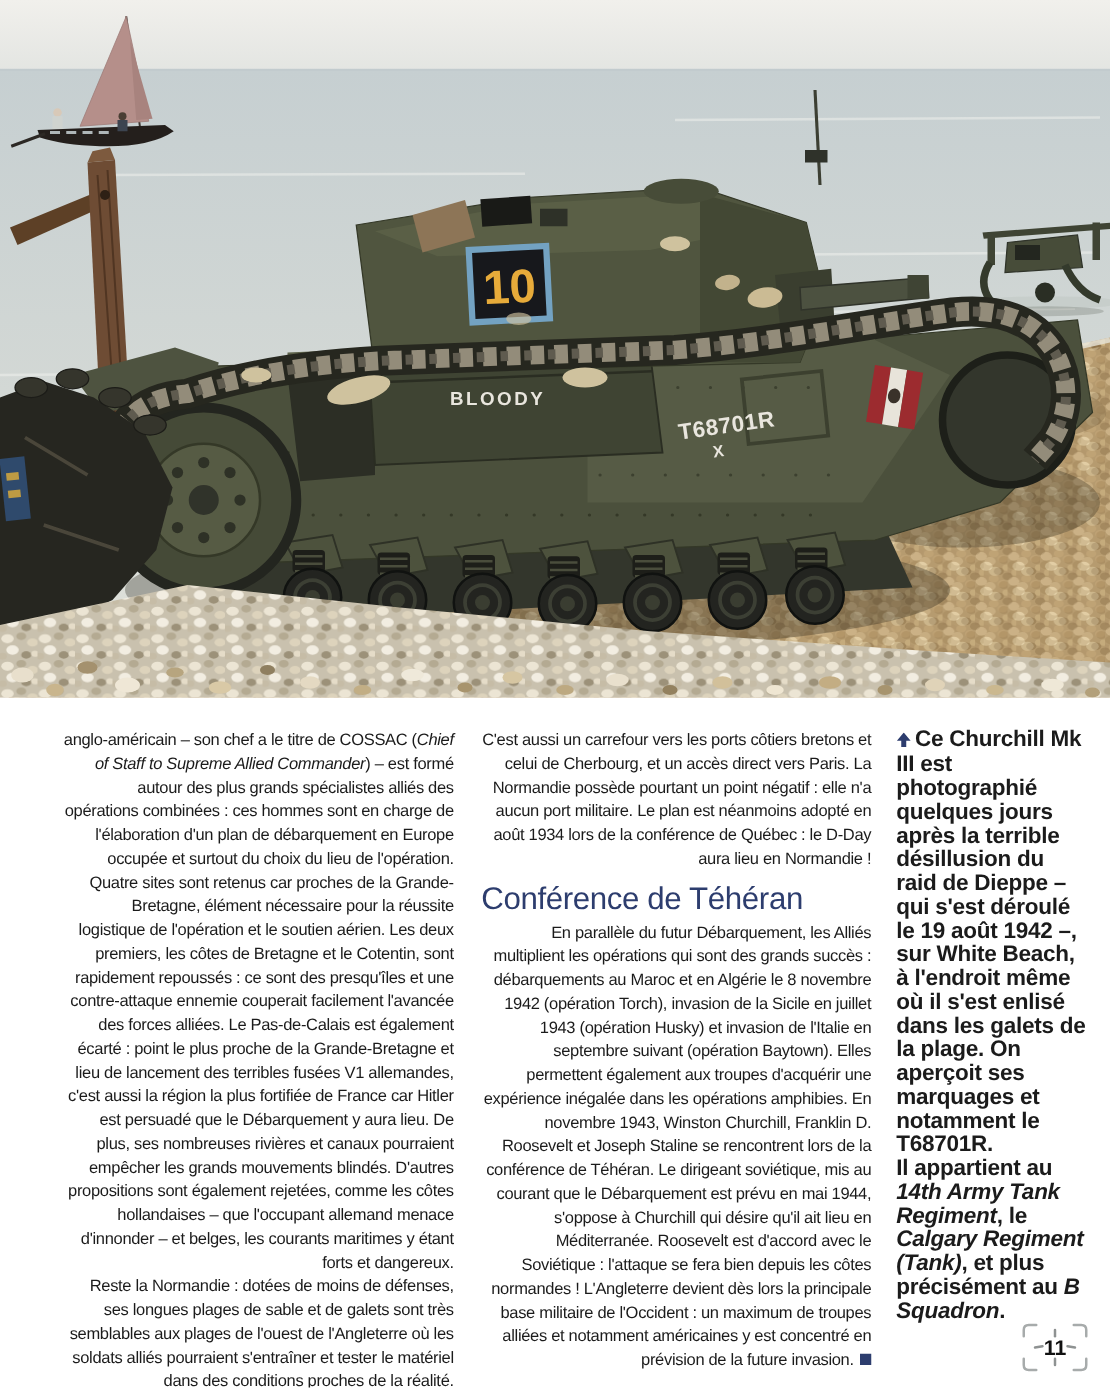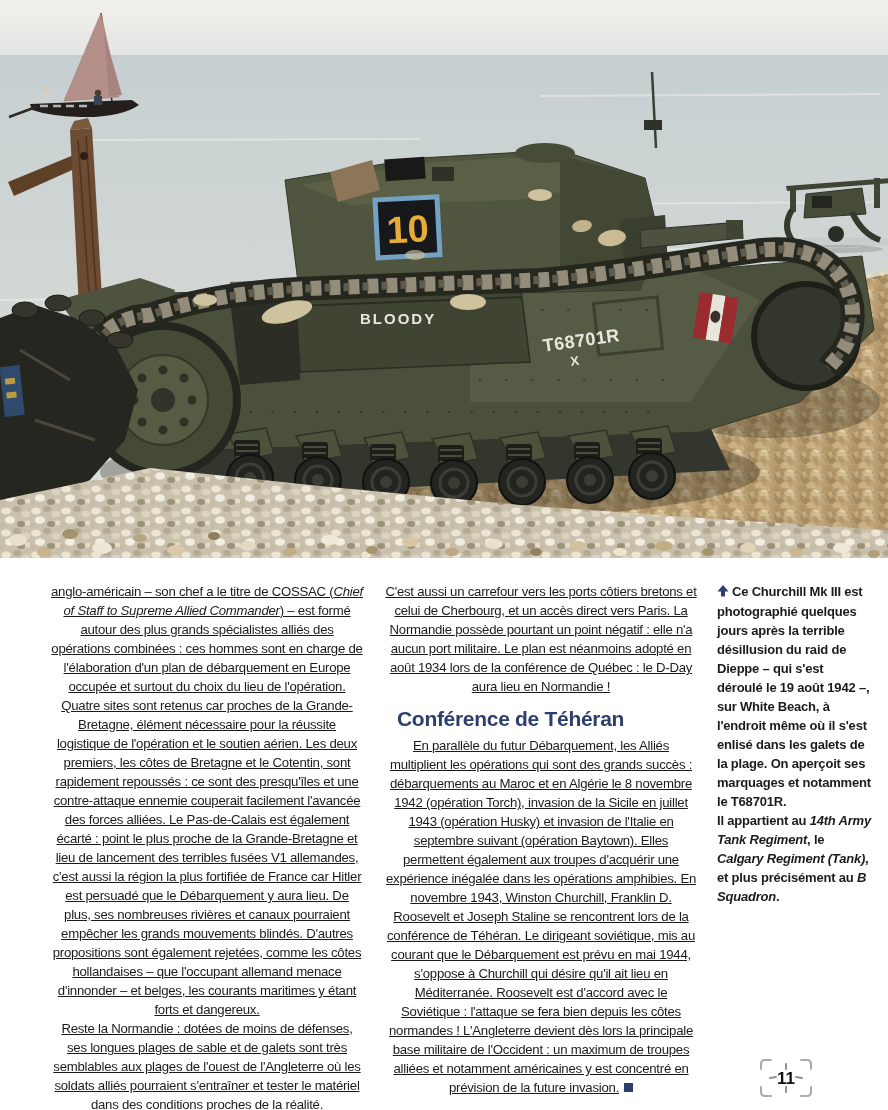--- a/index.html
+++ b/index.html
@@ -5,30 +5,30 @@
   html,body{margin:0;padding:0;}
   body{
     width:888px;height:1110px;position:relative;background:#ffffff;
     font-family:"Liberation Sans", sans-serif;color:#1b1b1b;overflow:hidden;
   }
   .photo-wrap{width:888px;height:558px;display:block;}
   .content{display:flex;align-items:flex-start;padding:24px 0 0 51px;}
   .col-1{width:312px;}
   .col-2{width:312px;margin-left:22px;}
   .col-3{width:154px;margin-left:20px;}
-  .body-text{margin:0;font-size:13.2px;line-height:19px;letter-spacing:-0.25px;text-align:center;text-decoration:underline;}
+  .body-text{margin:0;font-size:13.2px;line-height:19px;letter-spacing:-0.25px;text-align:right;}
   .it{font-style:italic;}
   .section-heading{
-    margin:11px 12px 5px;font-size:21px;line-height:24px;font-weight:bold;
+    margin:11px 0 5px;font-size:25px;line-height:24px;font-weight:normal;
     color:#2d3d6e;letter-spacing:-0.3px;
   }
   .end-square{display:inline-block;width:9px;height:9px;background:#2d3d6e;margin-left:5px;vertical-align:baseline;}
-  .caption{margin:0;font-size:13px;line-height:19px;font-weight:bold;letter-spacing:-0.2px;}
+  .caption{margin:0;font-size:18px;line-height:19px;font-weight:bold;letter-spacing:-0.2px;}
   .caption-arrow{display:inline-block;vertical-align:-1px;margin-right:3px;}
-  .page-number-box{position:absolute;left:758px;top:1056px;width:56px;height:44px;}
+  .page-number-box{position:absolute;left:816px;top:1056px;width:56px;height:44px;}
 </style>
 </head>
 <body>
 
 <div class="photo-wrap">
 <svg width="888" height="558" viewBox="0 0 888 558">
   <defs>
     <linearGradient id="skyG" x1="0" y1="0" x2="0" y2="1">
       <stop offset="0" stop-color="#f1f0ec"></stop>
           <stop offset="1" stop-color="#e2e4e1"></stop>

